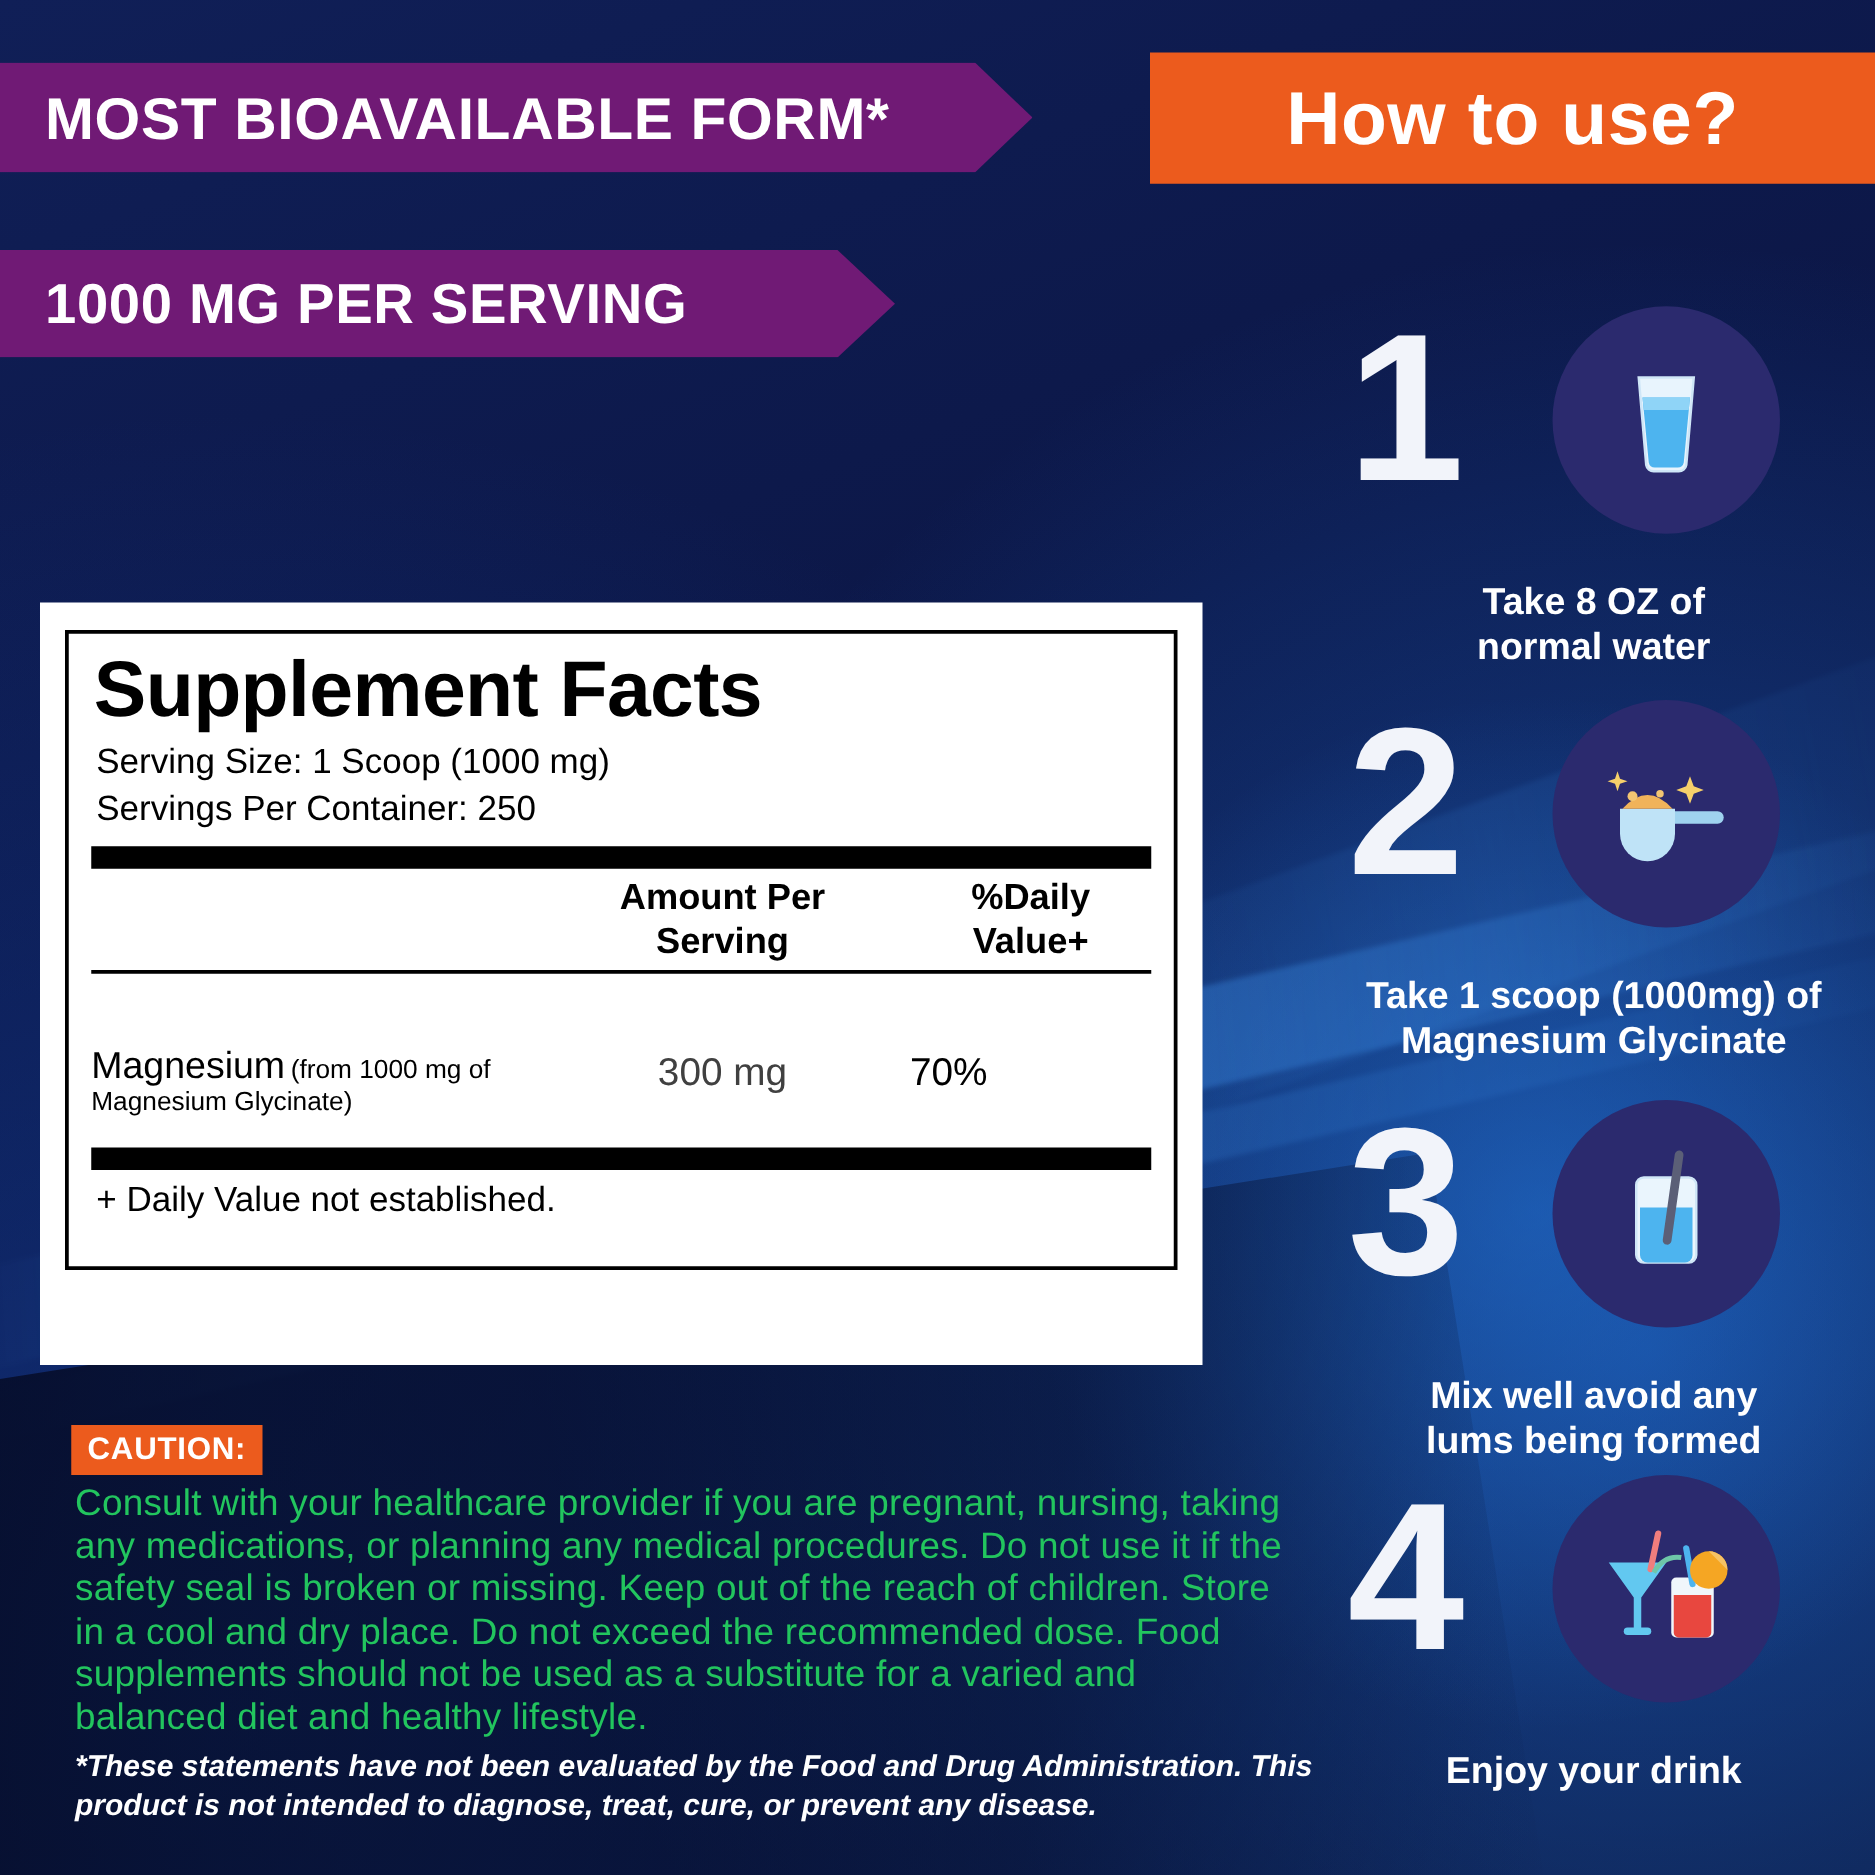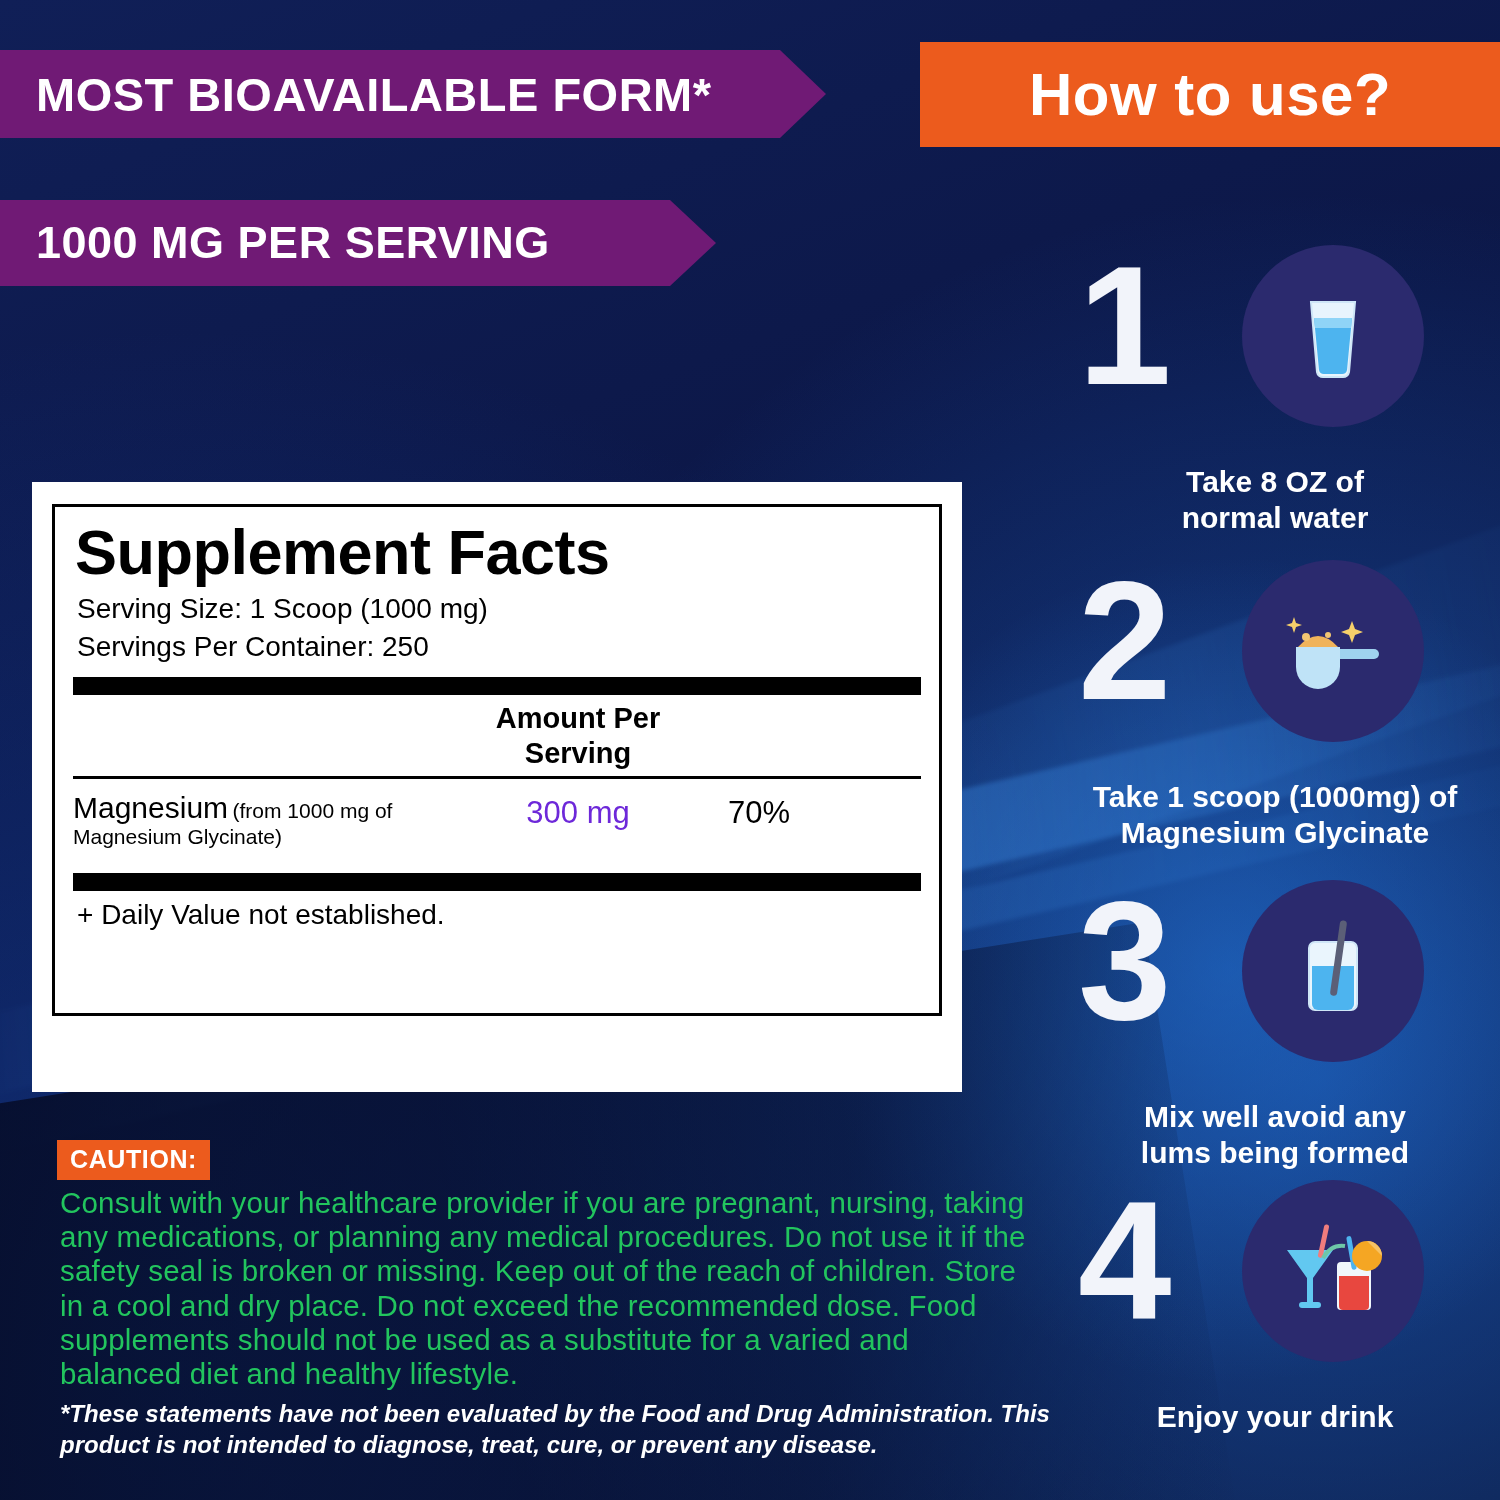--- a/index.html
+++ b/index.html
@@ -141,29 +141,30 @@
   }
   .facts-head-row .c3 {
     flex: 1;
     text-align: center;
     font-size: 29px; font-weight: 700; color: #000; line-height: 1.22;
   }
   .facts-data-row {
     display: flex;
     align-items: flex-start;
     padding: 12px 0 14px 0;
+    margin-top: 45px;
   }
   .facts-data-row .c1 {
     flex: 0 0 355px;
     color: #000;
   }
   .nutrient-name { font-size: 30px; }
   .nutrient-sub { font-size: 21px; }
   .facts-data-row .c2 {
-    flex: 0 0 300px; text-align: center; font-size: 31px; color: #6d28d9; padding-top: 4px;
+    flex: 0 0 300px; text-align: center; font-size: 31px; color: #404040; padding-top: 4px;
   }
   .facts-data-row .c3 {
     flex: 1; text-align: left; font-size: 31px; color: #000; padding-top: 4px;
   }
   .facts-footnote {
     font-size: 28px; color: #000; padding: 8px 0 0 4px;
   }
 
   
   .caution-tag {
@@ -267,20 +268,24 @@
       <div class="facts-serving">Serving Size: 1 Scoop (1000 mg)</div>
       <div class="facts-serving">Servings Per Container: 250</div>
 
       <div class="rule-thick"></div>
 
       <div class="facts-head-row">
         <div class="c1"></div>
         <div class="c2">
           <div>Amount Per</div>
           <div>Serving</div>
+        </div>
+        <div class="c3">
+          <div>%Daily</div>
+          <div>Value+</div>
         </div>
       </div>
 
       <div class="rule-thin"></div>
 
       <div class="facts-data-row">
         <div class="c1">
           <span class="nutrient-name">Magnesium</span>
           <span class="nutrient-sub">(from 1000 mg of Magnesium Glycinate)</span>
         </div>

